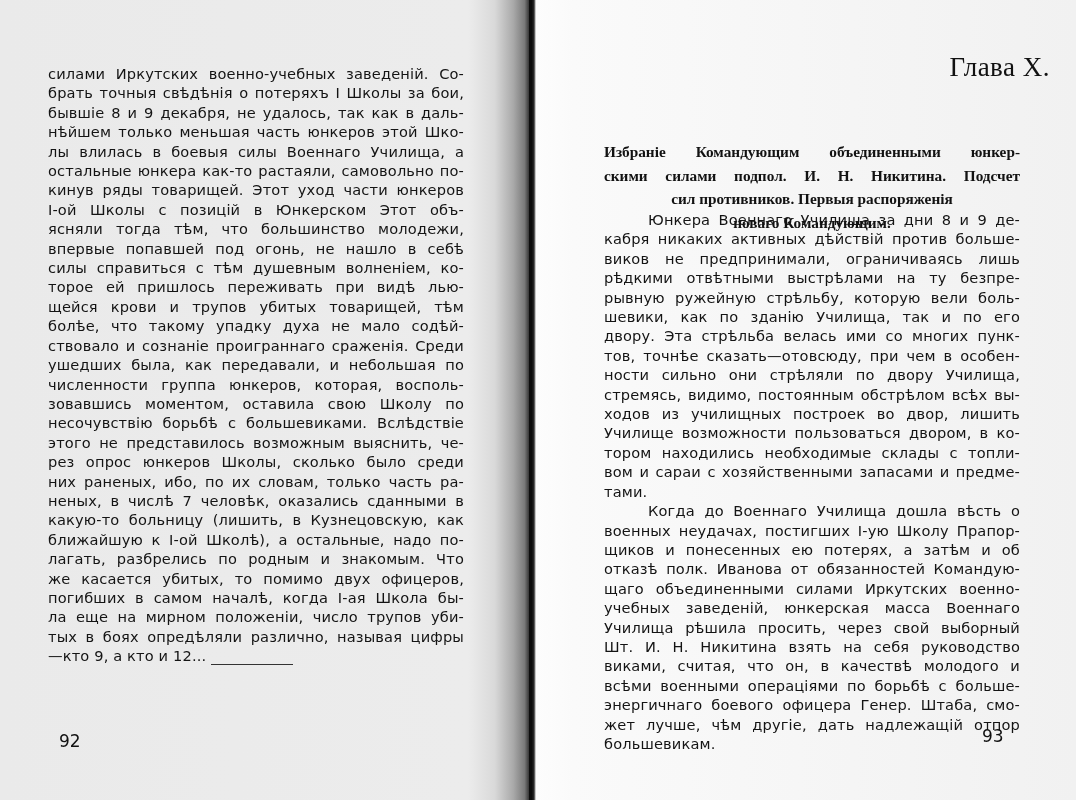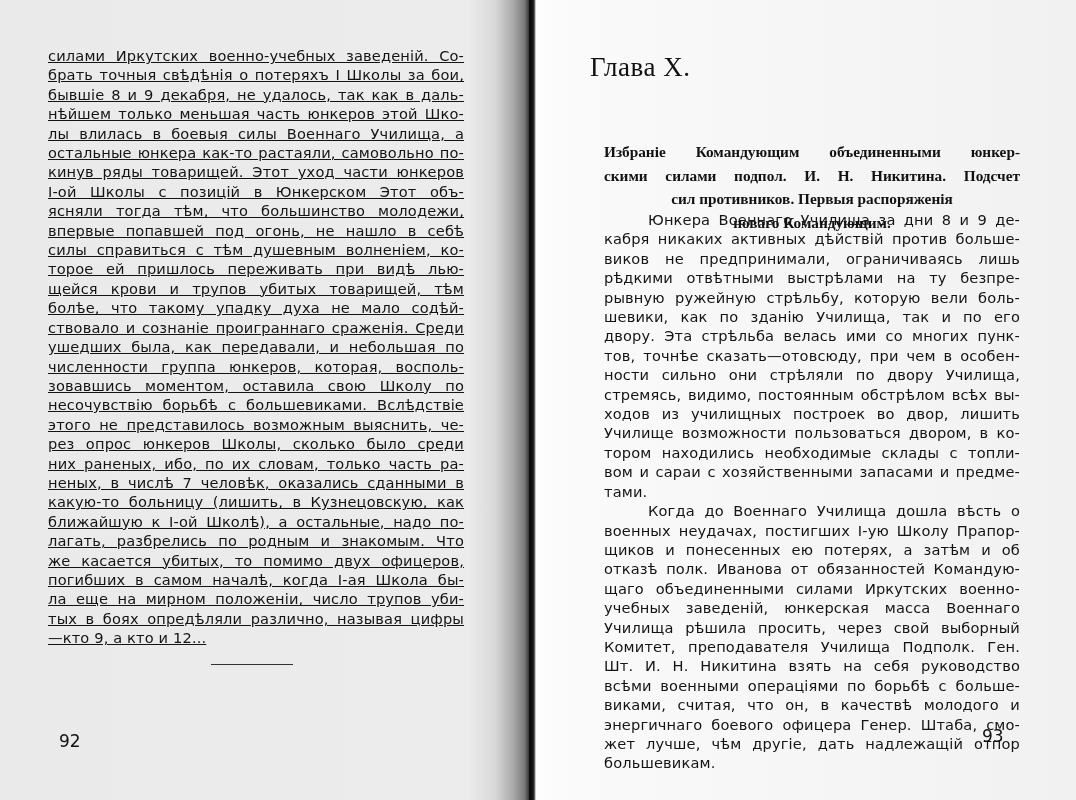--- a/index.html
+++ b/index.html
@@ -22,34 +22,34 @@
   }
   .spine-line {
     position:absolute; left:529px; top:0; width:3px; height:800px; background:#0d0d0d;
   }
   .text-block {
     position:absolute;
     font-size:14.6px;
     line-height:19.4px;
     letter-spacing:0.15px;
   }
-  .left-text { left:48px; top:46px; width:416px;text-decoration:underline; }
+  .left-text { left:48px; top:64px; width:416px; }
   .line { display:block; white-space:nowrap; text-align:justify; text-align-last:justify; }
   .line.last { text-align-last:left; }
   .line.indent { padding-left:44px; }
   .divider {
     position:absolute; left:211px; top:664px; width:82px; height:1px; background:#333;
   }
   .page-num {
     position:absolute; font-size:17px; color:#111;
   }
   .pn-left { left:59px; top:731px; }
   .pn-right { left:982px; top:726px; }
   .chapter-title {
-    position:absolute; left:590px; top:52px; width:460px; text-align:left;
+    position:absolute; left:590px; top:52px; width:460px; text-align:right;
     font-family:"Liberation Serif", serif; font-size:27px; letter-spacing:0.5px; color:#111;
   }
   .subtitle {
     position:absolute; left:604px; top:102px; width:416px;
     font-family:"Liberation Serif", serif; font-weight:bold; font-size:15.3px; line-height:23.5px;
     color:#121212;
     margin-top:38px;
   }
   .subtitle .line.center { text-align:center; text-align-last:center; }
   .right-text { left:604px; top:210px; width:416px; }
@@ -127,23 +127,22 @@
     <span class="line last">тами.</span>
   </div>
   <div>
     <span class="line indent">Когда до Военнаго Училища дошла  вѣсть о</span>
     <span class="line">военных неудачах, постигших I-ую Школу Прапор-</span>
     <span class="line">щиков  и понесенных  ею  потерях, а затѣм и об</span>
     <span class="line">отказѣ полк. Иванова  от обязанностей Командую-</span>
     <span class="line">щаго объединенными силами  Иркутских  военно-</span>
     <span class="line">учебных  заведенiй,  юнкерская  масса  Военнаго</span>
     <span class="line">Училища рѣшила просить, через свой  выборный</span>
-    <span class="line">Комитет, преподавателя  Училища  Подполк. Ген.</span>
     <span class="line">Шт. И. Н. Никитина взять  на  себя  руководство</span>
+    <span class="line">виками,  считая,  что он, в качествѣ  молодого  и</span>
     <span class="line">всѣми военными операцiями по борьбѣ с больше-</span>
-    <span class="line">виками,  считая,  что он, в качествѣ  молодого  и</span>
     <span class="line">энергичнаго боевого офицера Генер. Штаба, смо-</span>
     <span class="line">жет лучше, чѣм другiе, дать  надлежащiй  отпор</span>
     <span class="line last">большевикам.</span>
   </div>
 </div>
 
 <div class="page-num pn-right">93</div>
 
 </body></html>

